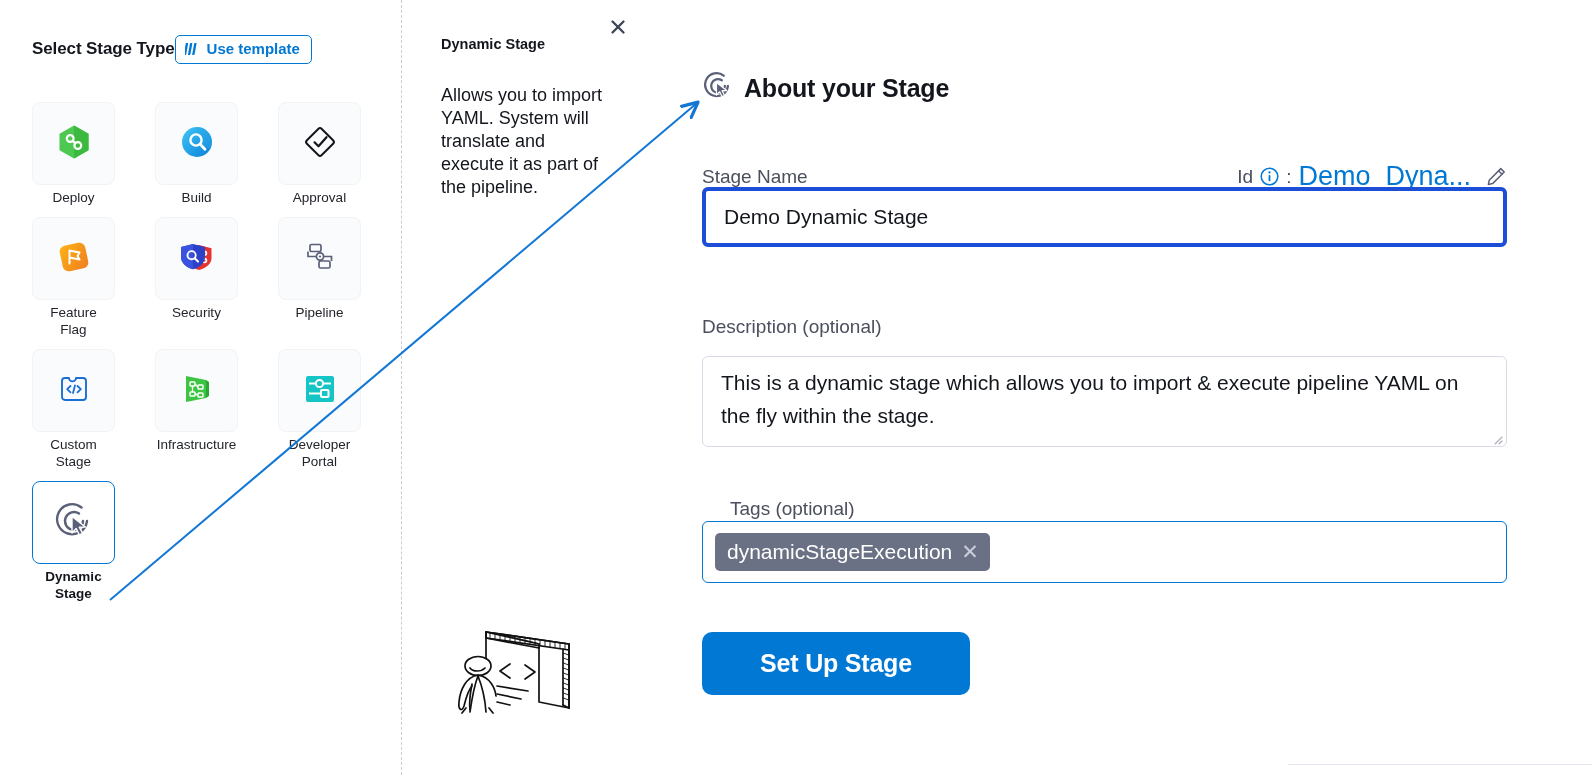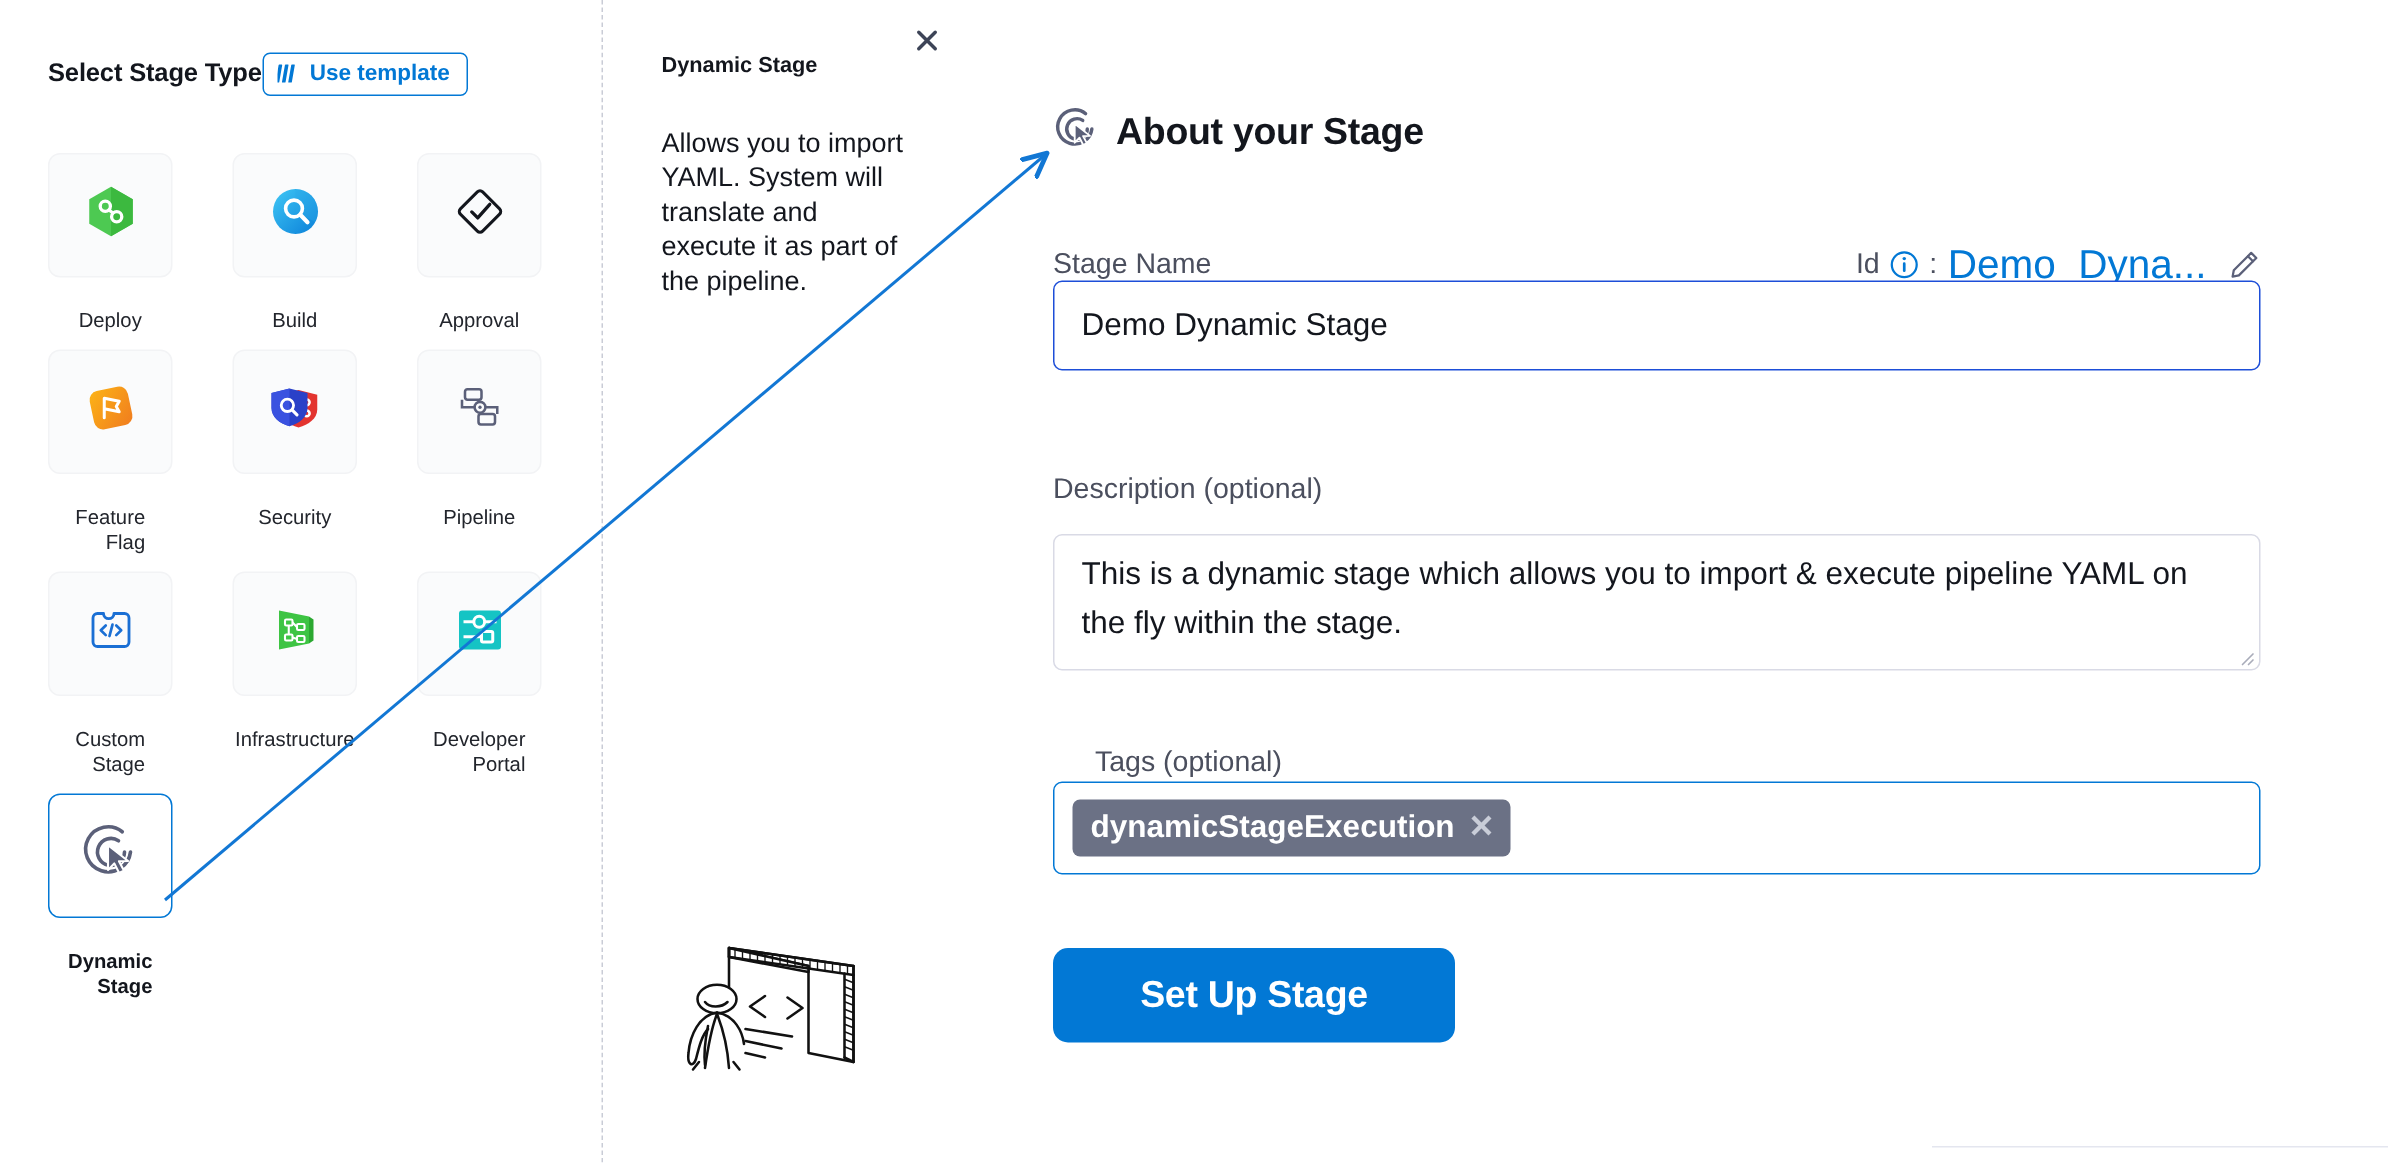--- a/index.html
+++ b/index.html
@@ -48,21 +48,21 @@
   .stage-item { width: 83px; display: flex; flex-direction: column; align-items: center; cursor: pointer; }
   .stage-card {
     width: 83px; height: 83px; border-radius: 8px;
     background: #fafbfc; border: 1px solid #f2f3f5;
     display: flex; align-items: center; justify-content: center;
   }
   .stage-item.selected .stage-card {
     background: #ffffff; border: 1.5px solid #0278d5;
   }
   .stage-label {
-    margin-top: 20px; font-size: 13.5px; color: #22252c; text-align: right;
+    margin-top: 4px; font-size: 13.5px; color: #22252c; text-align: center;
     line-height: 17px; font-weight: 400;
   }
   .stage-item.selected .stage-label { font-weight: 700; color: #13161d; }
 
   
   #middle-panel {
     position: absolute; left: 402px; top: 0; width: 237px; height: 775px;
   }
   #close-btn {
     position: absolute; left: 201px; top: 12px; width: 30px; height: 30px;
@@ -109,21 +109,21 @@
   #id-text { font-size: 19px; color: #4b4f5e; }
   #id-colon { font-size: 19px; color: #4b4f5e; }
   #id-value {
     font-size: 27px; color: #0278d5; font-weight: 400; max-width: 200px;
     white-space: nowrap; overflow: hidden; cursor: pointer;
   }
   #id-edit-icon { margin-left: 8px; cursor: pointer; display:flex; }
 
   #stage-name-input {
     position: absolute; left: 63px; top: 187px; width: 805px; height: 60px;
-    border: 1px solid #1d4ed8; border-radius: 6px; background: #fff;
+    border: 4px solid #1d4ed8; border-radius: 6px; background: #fff;
     font-size: 21px; color: #13161d; padding: 0 18px;
     font-family: "Liberation Sans", sans-serif; outline: none;
   }
 
   #description-label { position: absolute; left: 63px; top: 316px; }
   #description-input {
     position: absolute; left: 63px; top: 356px; width: 805px; height: 91px;
     border: 1px solid #d9dae5; border-radius: 6px; background: #fff;
     font-size: 21px; line-height: 33px; color: #13161d; padding: 9px 18px;
     font-family: "Liberation Sans", sans-serif; outline: none; resize: none;
@@ -137,21 +137,20 @@
   #tags-box {
     position: absolute; left: 63px; top: 521px; width: 805px; height: 62px;
     border: 1.5px solid #0278d5; border-radius: 6px; background: #fff;
     display: flex; align-items: center; padding: 0 12px; gap: 8px;
   }
   .tag-chip {
     display: inline-flex; align-items: center; gap: 9px;
     background: #6b7185; color: #ffffff; border-radius: 5px;
     font-size: 21px; padding: 5px 11px 6px 12px; height: 38px;
     cursor: default;
-    font-weight: bold;
   }
   .tag-chip-x {
     color: #c9cdd8; font-size: 21px; line-height: 1; cursor: pointer;
     font-family: "Liberation Sans", sans-serif;
   }
 
   #setup-stage-btn {
     position: absolute; left: 63px; top: 632px; width: 268px; height: 63px;
     background: #0278d5; color: #fff; border: none; border-radius: 10px;
     font-size: 25px; font-weight: 700; cursor: pointer;

